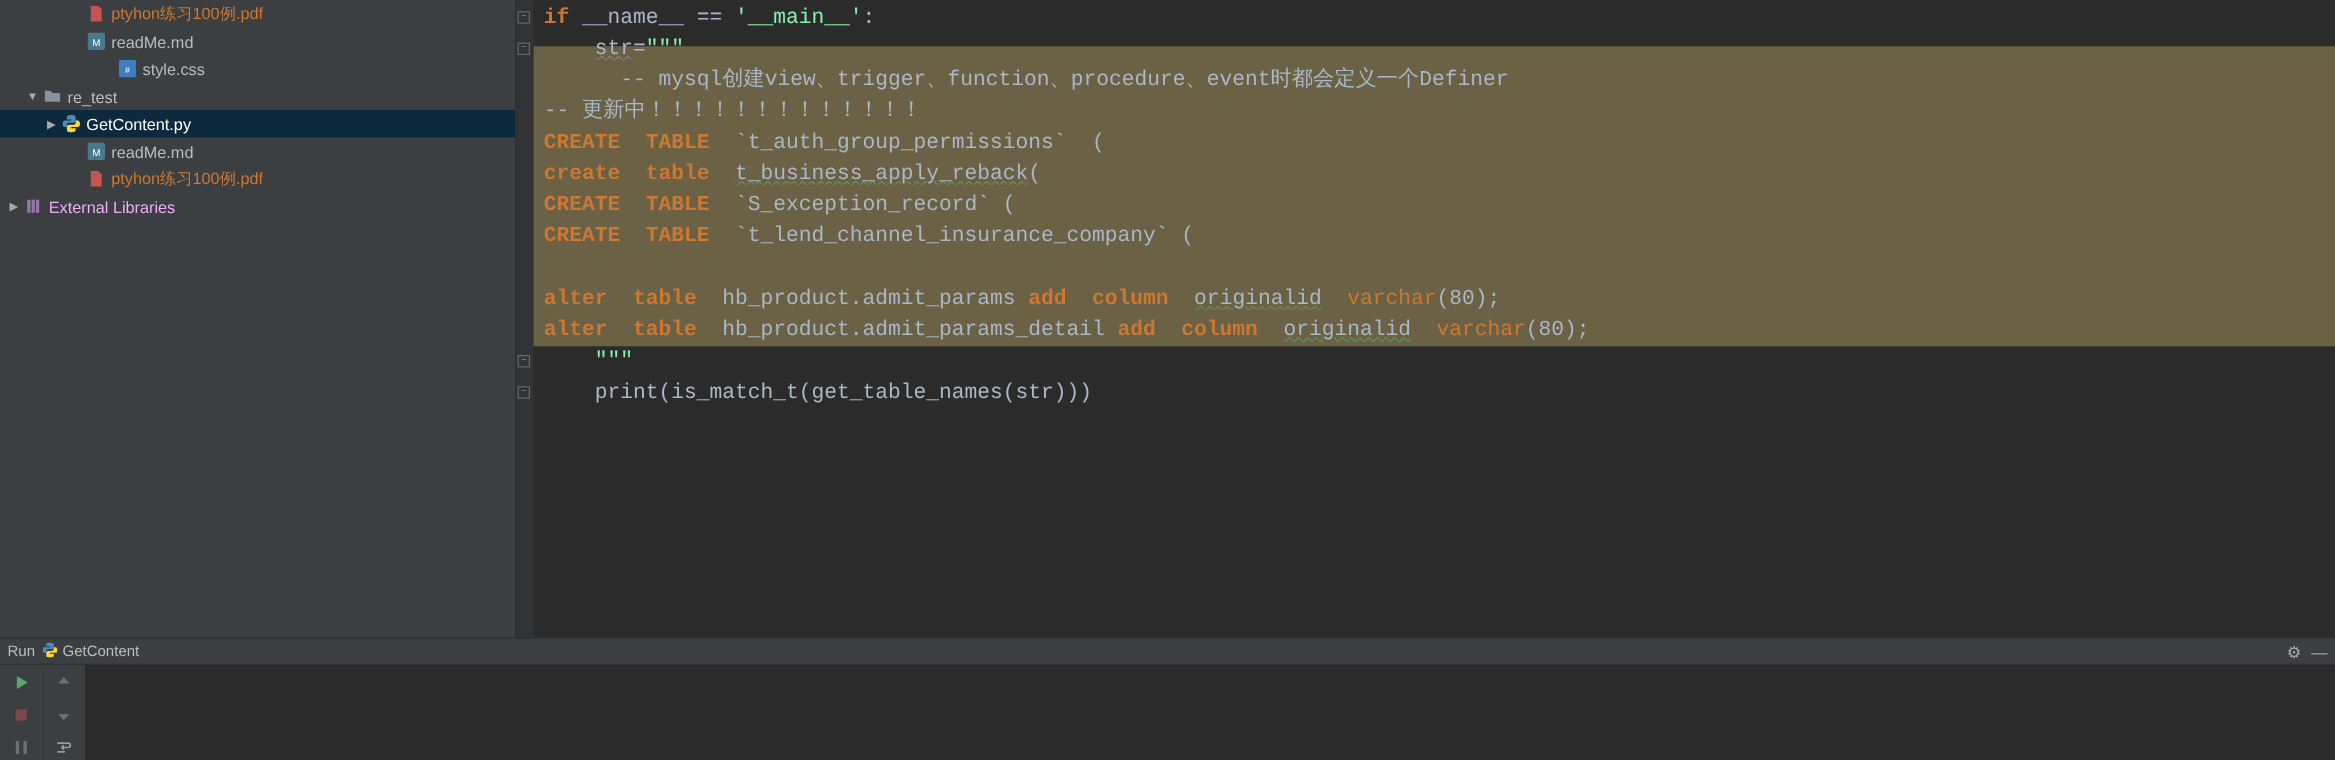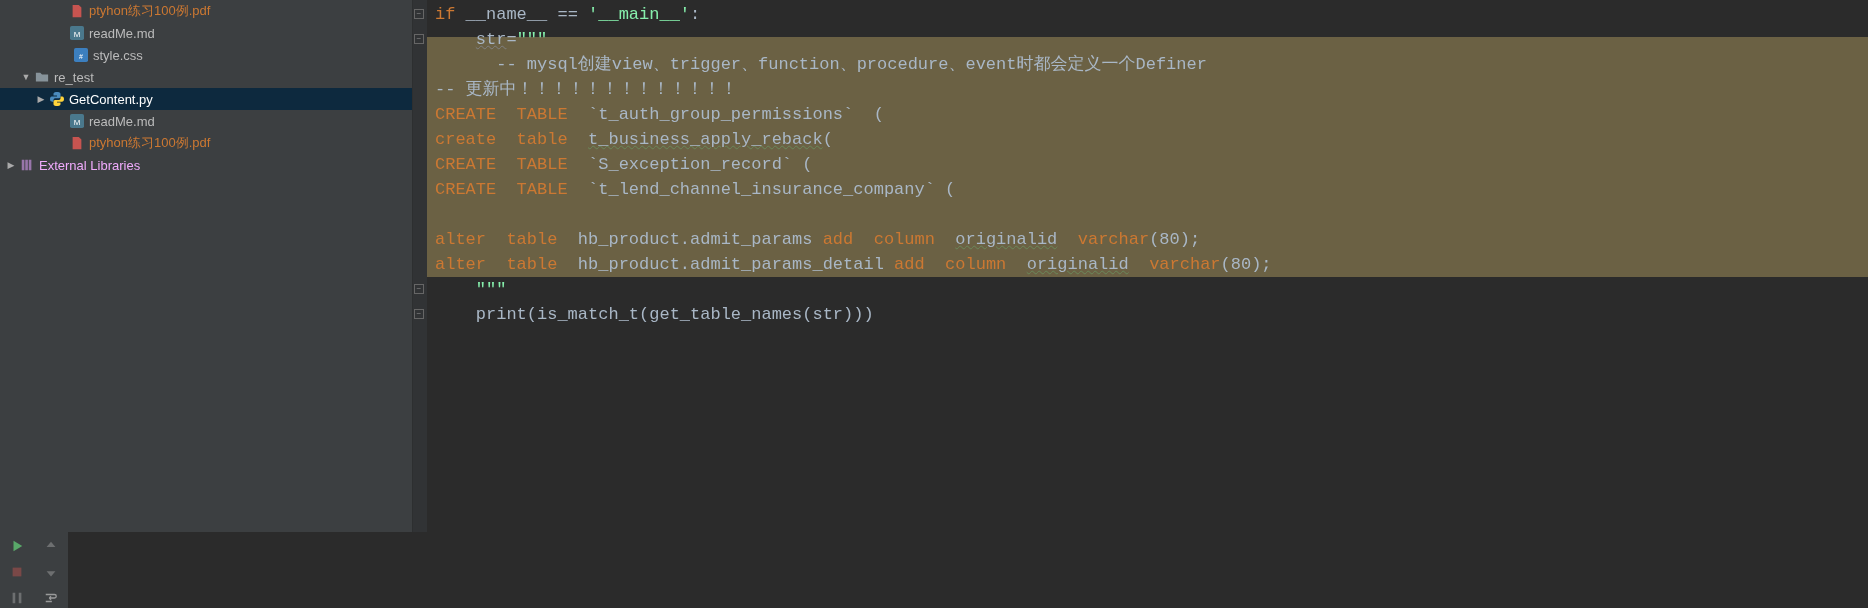--- a/index.html
+++ b/index.html
@@ -17,21 +17,21 @@
   .tree-row.pdf .lbl { color:#cc7832; }
   
   #editor { flex:1 1 auto; display:flex; flex-direction:row; background:#2b2b2b; font-family:"Consolas","Courier New",monospace; font-size:17px; line-height:25px; }
   #gutter { width:75px; background:#313335; color:#606366; text-align:right; padding:2px 18px 0 0; user-select:none; }
   #gutter div { height:25px; }
   #gfold { width:14px; background:#313335; position:relative; }
   .fold-mark { position:absolute; left:1px; width:10px; height:10px; border:1px solid #666; background:#313335; font-size:8px; line-height:8px; text-align:center; color:#888; }
   #code { flex:1; padding:2px 0 0 8px; position:relative; white-space:pre; }
   .cl { height:25px; display:block; }
   .hl-block { position:absolute; left:0; right:0; background:#6b6144; }
-  .kw { color:#cc7832; font-weight:normal; }
+  .kw { color:#cc7832; font-weight:bold; }
   .kw2 { color:#cc7832; }
   .str-mut { color:#a9b7c6; }
   .grn { color:#86efac; }
   .wavy { text-decoration:underline wavy #808080; text-decoration-thickness:1px; }
   .wavy-grn { text-decoration:underline wavy #6a8759; text-decoration-thickness:1px; }
   
   #runbar { height:22px; background:#3c3f41; border-top:1px solid #2d2f30; border-bottom:1px solid #2d2f30; display:flex; align-items:center; font-size:12px; color:#bbbbbb; padding:0 6px; }
   #runbar .spacer { flex:1; }
   #runbar .gear { font-size:13px; color:#aaaaaa; cursor:pointer; }
   #runbody { flex:0 0 72px; display:flex; background:#2b2b2b; }
@@ -60,21 +60,21 @@
         <div class="tree-row" style="padding-left: 55px;">
           <span class="arrow"></span>
           <span class="icon">
             <svg width="14" height="14" viewBox="0 0 16 16">
               <rect width="16" height="16" rx="2" fill="#4a788c"></rect>
               <text x="8" y="12" font-size="9" text-anchor="middle" fill="#fff">M</text>
             </svg>
           </span>
           <span class="lbl">readMe.md</span>
         </div>
-        <div class="tree-row" style="padding-left: 59px;">
+        <div class="tree-row" style="padding-left: 80px;">
           <span class="arrow"></span>
           <span class="icon">
             <svg width="14" height="14" viewBox="0 0 16 16">
               <rect width="16" height="16" rx="2" fill="#3c7fbf"></rect>
               <text x="8" y="12" font-size="8" text-anchor="middle" fill="#fff">#</text>
             </svg>
           </span>
           <span class="lbl">style.css</span>
         </div>
         <div class="tree-row" style="padding-left: 20px;">
@@ -132,20 +132,36 @@
     <div id="gfold">
           <div class="fold-mark" style="top: 9px;">−</div>
           <div class="fold-mark" style="top: 34px;">−</div>
           <div class="fold-mark" style="top: 284px;">−</div>
           <div class="fold-mark" style="top: 309px;">−</div>
         </div>
     <div id="code"><div class="hl-block" style="top: 37px; height: 240px;"></div><span class="cl" style="position: relative; z-index: 1;"><span class="kw">if </span><span>__name__ == </span><span class="grn">'__main__'</span><span>:</span></span><span class="cl" style="position: relative; z-index: 1;"><span>    </span><span class="wavy">str</span><span>=</span><span class="grn">"""</span></span><span class="cl" style="position: relative; z-index: 1;"><span class="str-mut">      -- mysql创建view、trigger、function、procedure、event时都会定义一个Definer</span></span><span class="cl" style="position: relative; z-index: 1;"><span class="str-mut">-- 更新中！！！！！！！！！！！！！</span></span><span class="cl" style="position: relative; z-index: 1;"><span class="kw">CREATE  TABLE</span><span>  `t_auth_group_permissions`  (</span></span><span class="cl" style="position: relative; z-index: 1;"><span class="kw">create  table</span><span>  </span><span class="wavy-grn">t_business_apply_reback</span><span>(</span></span><span class="cl" style="position: relative; z-index: 1;"><span class="kw">CREATE  TABLE</span><span>  `S_exception_record` (</span></span><span class="cl" style="position: relative; z-index: 1;"><span class="kw">CREATE  TABLE</span><span>  `t_lend_channel_insurance_company` (</span></span><span class="cl" style="position: relative; z-index: 1;"></span><span class="cl" style="position: relative; z-index: 1;"><span class="kw">alter  table</span><span>  hb_product.admit_params </span><span class="kw">add  column</span><span>  </span><span class="wavy-grn">originalid</span><span>  </span><span class="kw2">varchar</span><span>(80);</span></span><span class="cl" style="position: relative; z-index: 1;"><span class="kw">alter  table</span><span>  hb_product.admit_params_detail </span><span class="kw">add  column</span><span>  </span><span class="wavy-grn">originalid</span><span>  </span><span class="kw2">varchar</span><span>(80);</span></span><span class="cl" style="position: relative; z-index: 1;"><span>    </span><span class="grn">"""</span></span><span class="cl" style="position: relative; z-index: 1;"><span>    print(is_match_t(get_table_names(</span><span>str</span><span>)))</span></span><span class="cl" style="position: relative; z-index: 1;"></span><span class="cl" style="position: relative; z-index: 1;"></span><span class="cl" style="position: relative; z-index: 1;"></span></div>
   </div>
 </div>
 
+<div id="runbar">
+  <span>Run</span>
+  <span style="width:6px"></span>
+  <span style="color:#7ec058">
+    <svg width="12" height="12" viewBox="0 0 16 16">
+          <path fill="#4b8bbe" d="M8 0C4 0 4 2 4 2v2h4v1H2S0 5 0 8s2 3 2 3h2V9s0-2 2-2h4s2 0 2-2V2s0-2-4-2z"></path>
+          <path fill="#ffd43b" d="M8 16c4 0 4-2 4-2v-2H8v-1h6s2 0 2-3-2-3-2-3h-2v2s0 2-2 2H6s-2 0-2 2v3s0 2 4 2z"></path>
+        </svg>
+  </span>
+  <span style="width:4px"></span>
+  <span>GetContent</span>
+  <span class="spacer"></span>
+  <span class="gear">⚙</span>
+  <span style="width:8px"></span>
+  <span class="gear">—</span>
+</div>
 
 <div id="runbody">
   <div id="runtools">
     <div class="tool-btn">
       <svg viewBox="0 0 16 16">
             <path fill="#59a869" d="M4 2l10 6-10 6z"></path>
           </svg>
     </div>
     <div class="tool-btn" style="opacity:.45">
       <svg viewBox="0 0 16 16">

